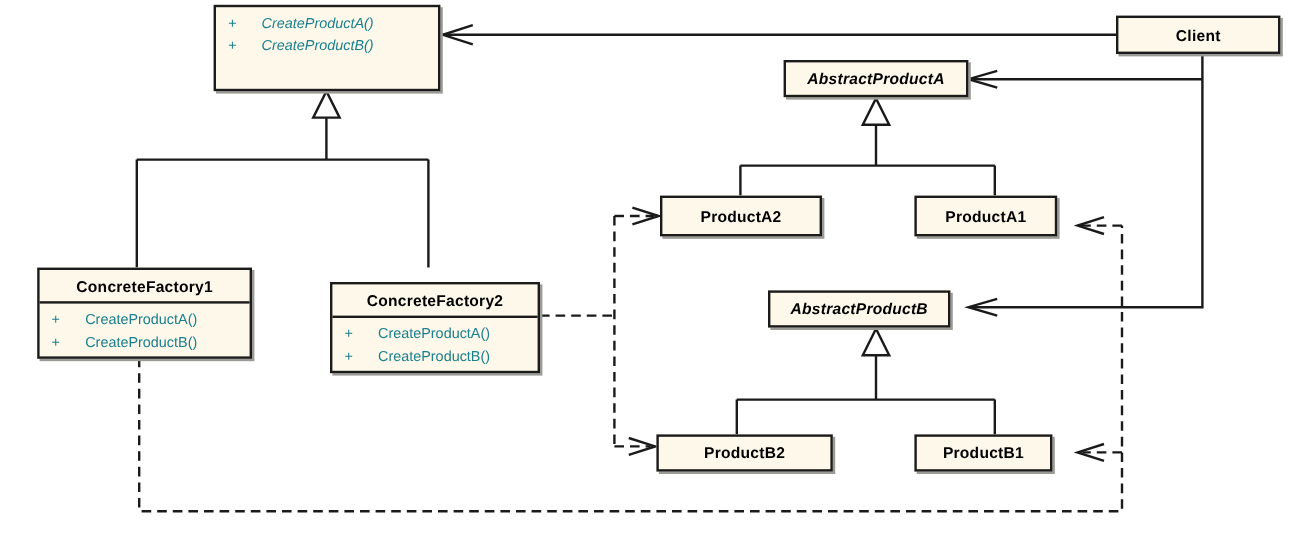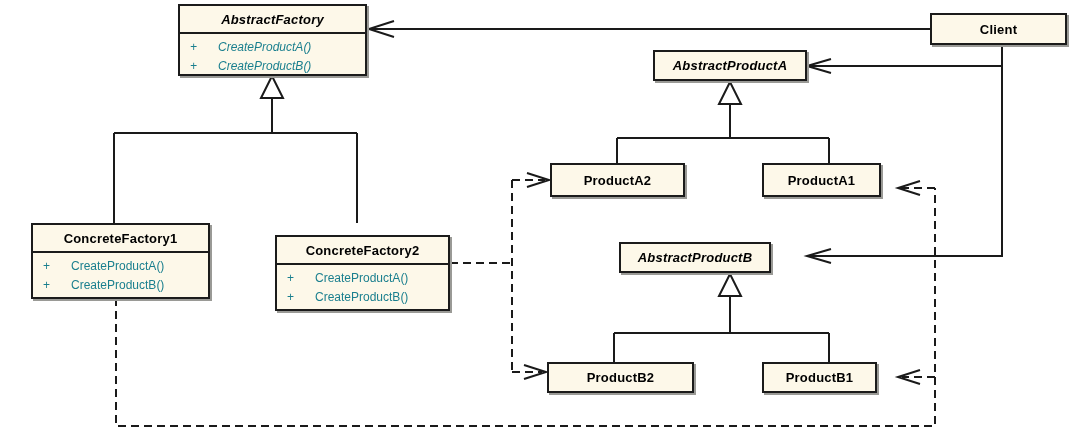--- a/index.html
+++ b/index.html
@@ -70,21 +70,20 @@
     </g>
 
     <g>
       <path class="wire dash" d="M 116 298 V 426 H 935 V 188 M 935 188 H 901 M 935 377 H 902"></path>
       <path class="wire" d="M 920 181 L 898 188 L 920 195"></path>
       <path class="wire" d="M 920 370 L 898 377 L 920 384"></path>
     </g>
   </svg>
 
   <div class="uml-box two-comp abstract" style="left:178px;top:4px;width:189px;height:72px;">
-    <div class="uml-title">AbstractFactory</div>
     <div class="uml-methods">
       <div class="m-row">
         <span class="m-vis">+</span>
         <span>CreateProductA()</span>
       </div>
       <div class="m-row">
         <span class="m-vis">+</span>
         <span>CreateProductB()</span>
       </div>
     </div>
@@ -127,21 +126,21 @@
         <span class="m-vis">+</span>
         <span>CreateProductA()</span>
       </div>
       <div class="m-row">
         <span class="m-vis">+</span>
         <span>CreateProductB()</span>
       </div>
     </div>
   </div>
 
-  <div class="uml-box one-comp abstract" style="left:619px;top:242px;width:152px;height:31px;">
+  <div class="uml-box one-comp abstract" style="left:640px;top:242px;width:152px;height:31px;">
     <div class="uml-title">AbstractProductB</div>
   </div>
 
   <div class="uml-box one-comp" style="left:547px;top:362px;width:147px;height:31px;">
     <div class="uml-title">ProductB2</div>
   </div>
 
   <div class="uml-box one-comp" style="left:762px;top:362px;width:115px;height:31px;">
     <div class="uml-title">ProductB1</div>
   </div>

